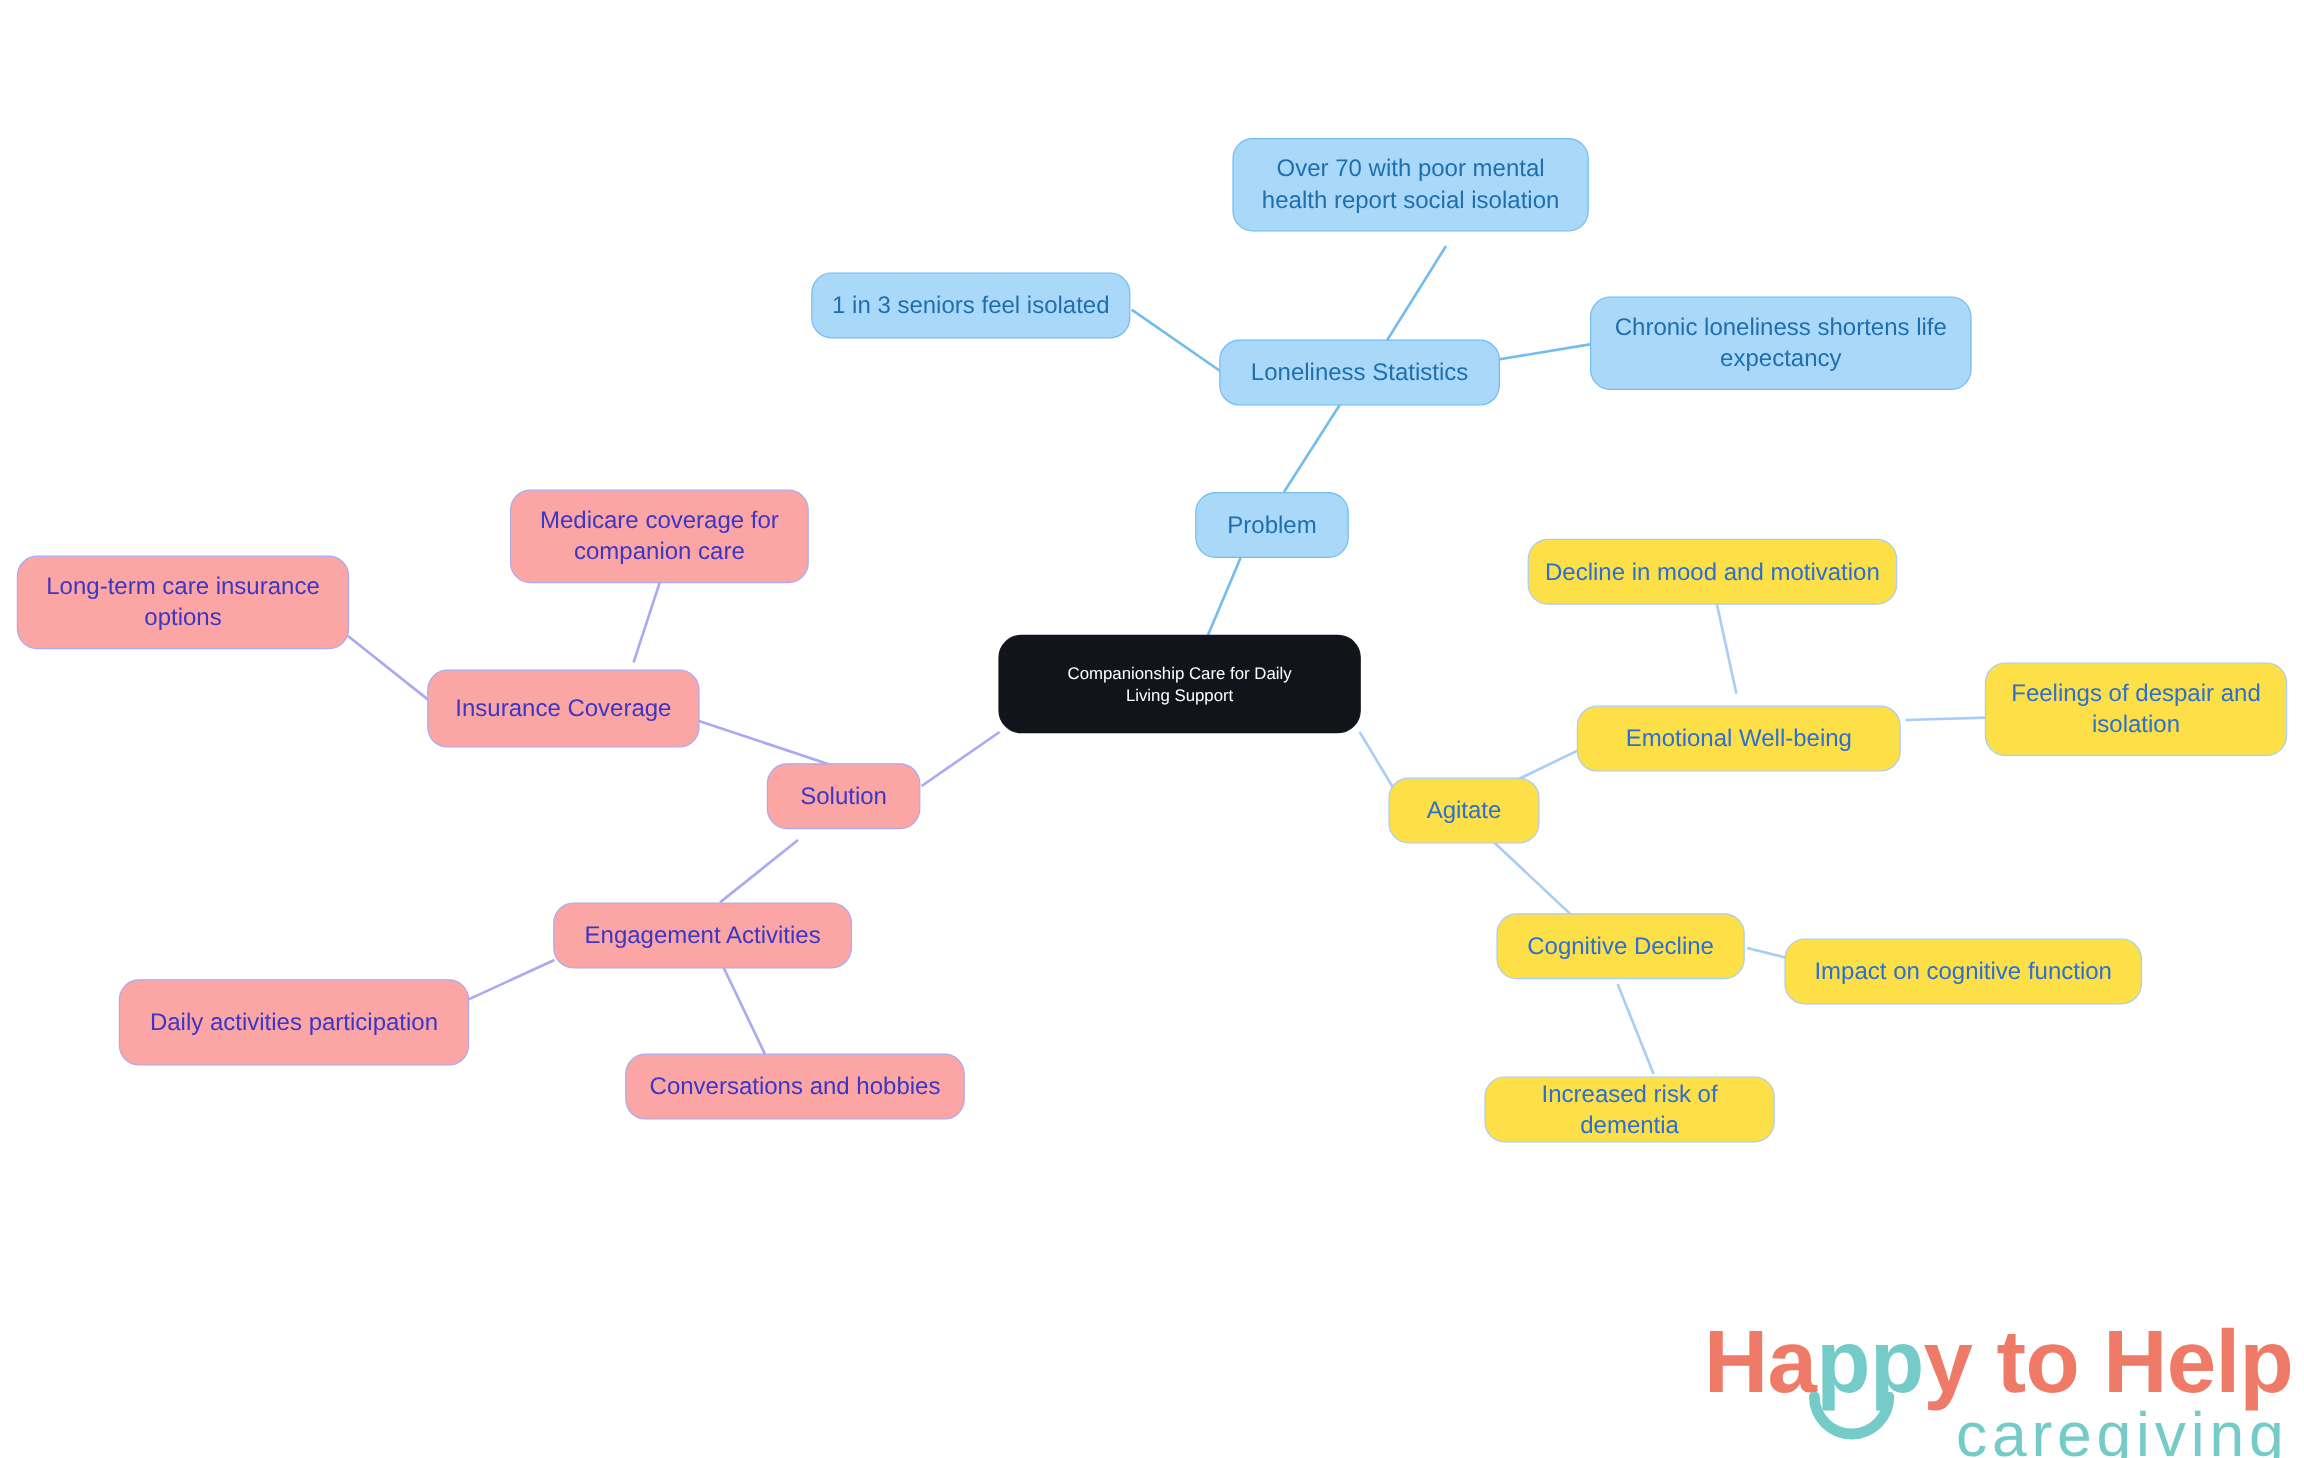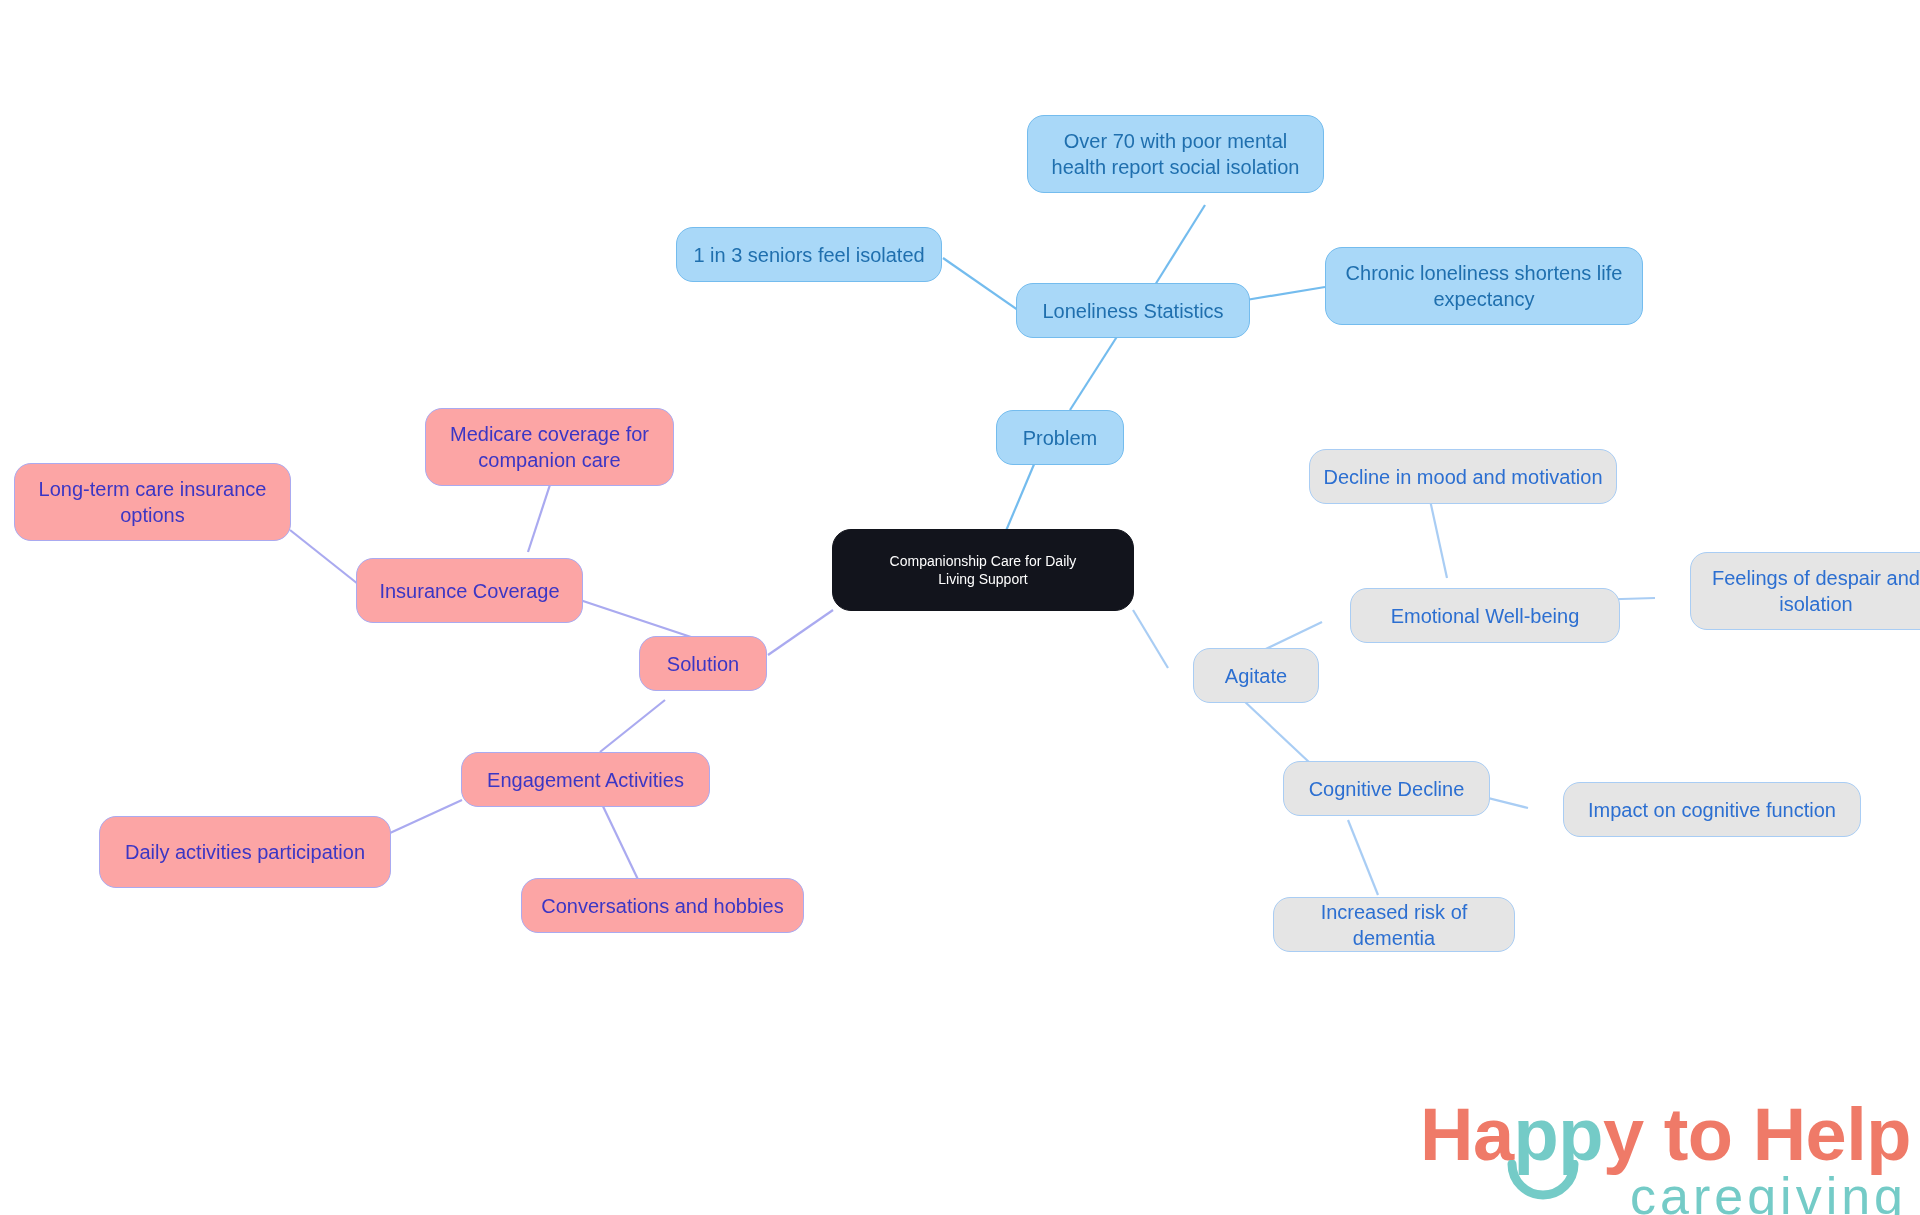--- a/index.html
+++ b/index.html
@@ -54,25 +54,24 @@
   }
 
   .node.blue {
     background: #a9d8f8;
     border-color: #74bcee;
     color: #1f6fae;
     font-size: 20px;
   }
 
   .node.periwinkle {
-    background: #e5e5e5;
+    background: #fde047;
     border-color: #a9cdf4;
     color: #2c6fd1;
     font-size: 20px;
-    margin-left: 36px;
   }
 
   .node.purple {
     background: #fca5a5;
     border-color: #aaaaf0;
     color: #3b36c4;
     font-size: 20px;
   }
 
   
@@ -181,21 +180,21 @@
 
   <div class="node periwinkle" style="left:1654px; top:552px; width:252px; height:78px;">
     <span>Feelings of despair and
 isolation</span>
   </div>
 
   <div class="node periwinkle" style="left:1247px; top:761px; width:207px; height:55px;">
     <span>Cognitive Decline</span>
   </div>
 
-  <div class="node periwinkle" style="left:1527px; top:782px; width:298px; height:55px;">
+  <div class="node periwinkle" style="left:1487px; top:782px; width:298px; height:55px;">
     <span>Impact on cognitive function</span>
   </div>
 
   <div class="node periwinkle" style="left:1237px; top:897px; width:242px; height:55px;">
     <span>Increased risk of dementia</span>
   </div>
 
   <div class="node purple" style="left:639px; top:636px; width:128px; height:55px;">
     <span>Solution</span>
   </div>

